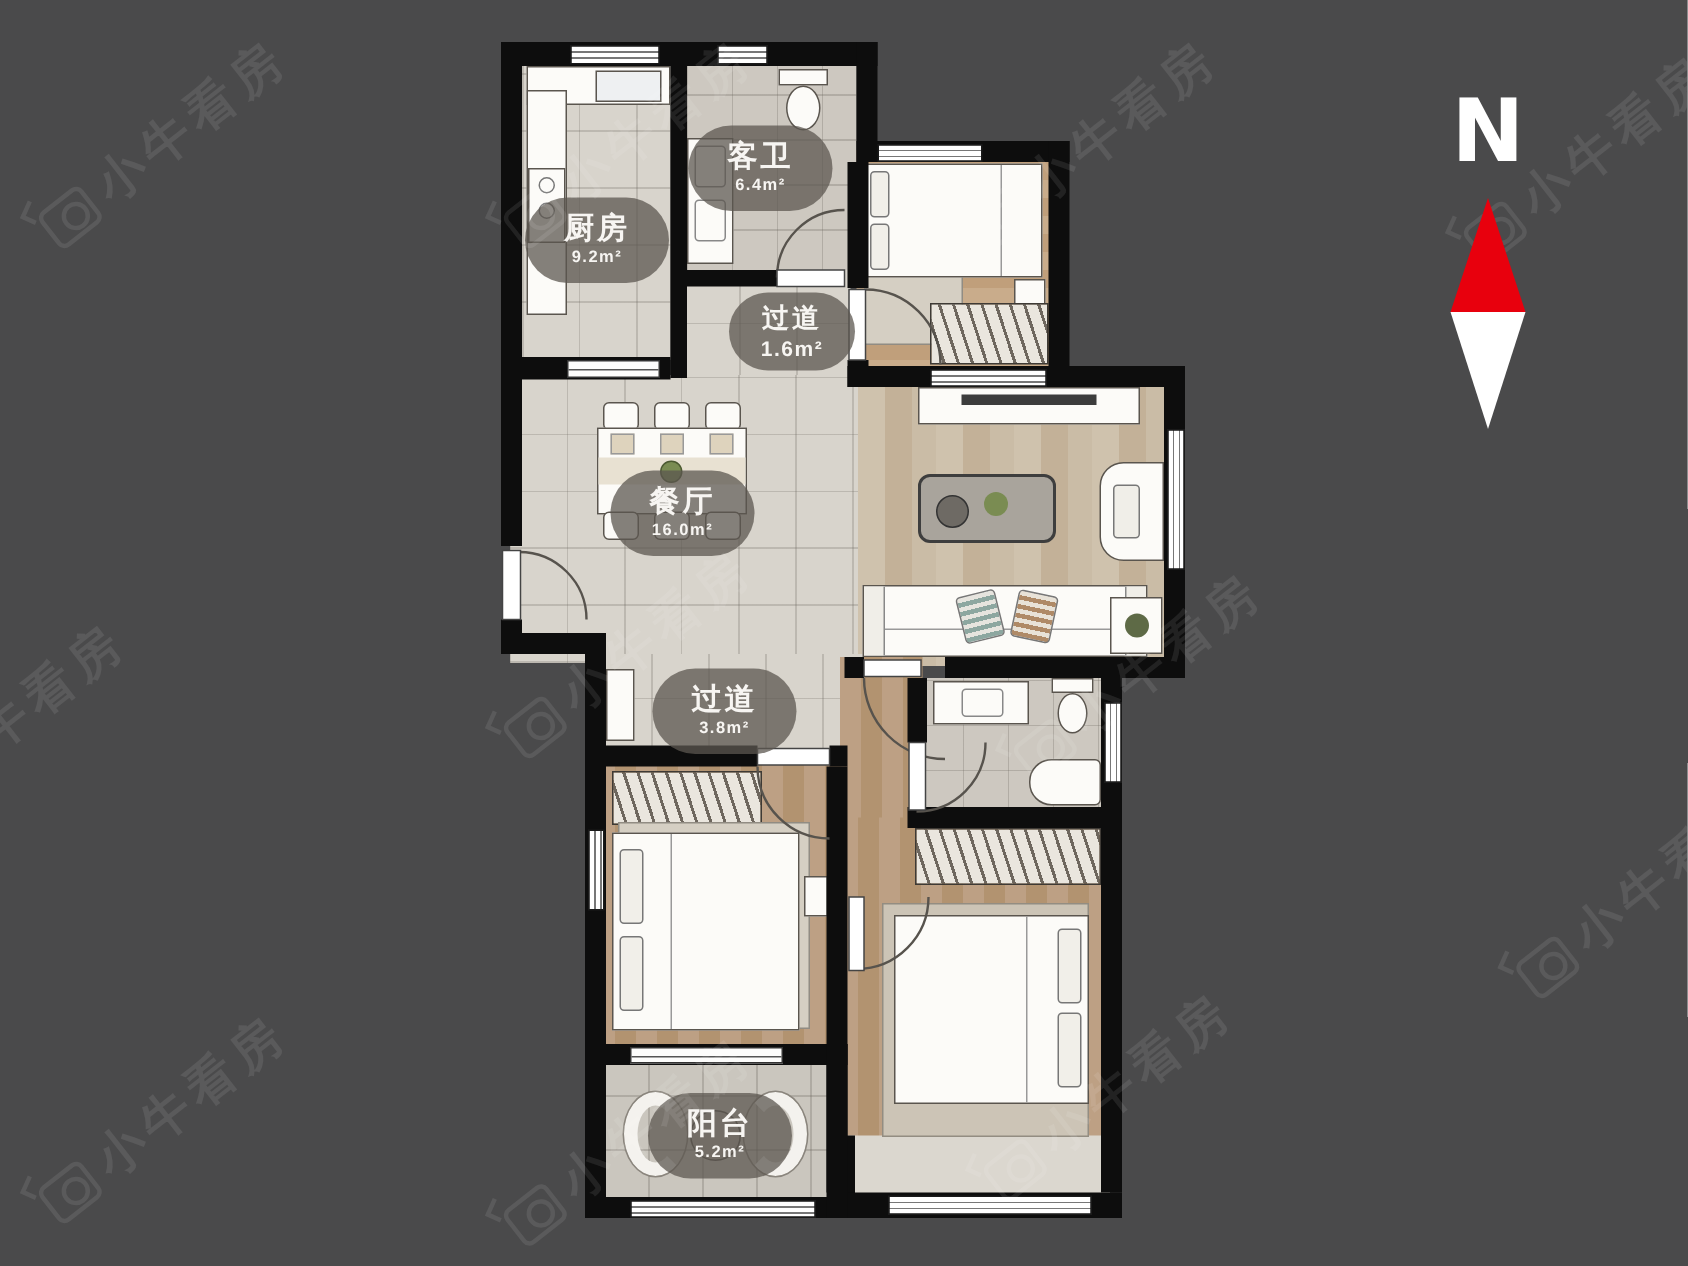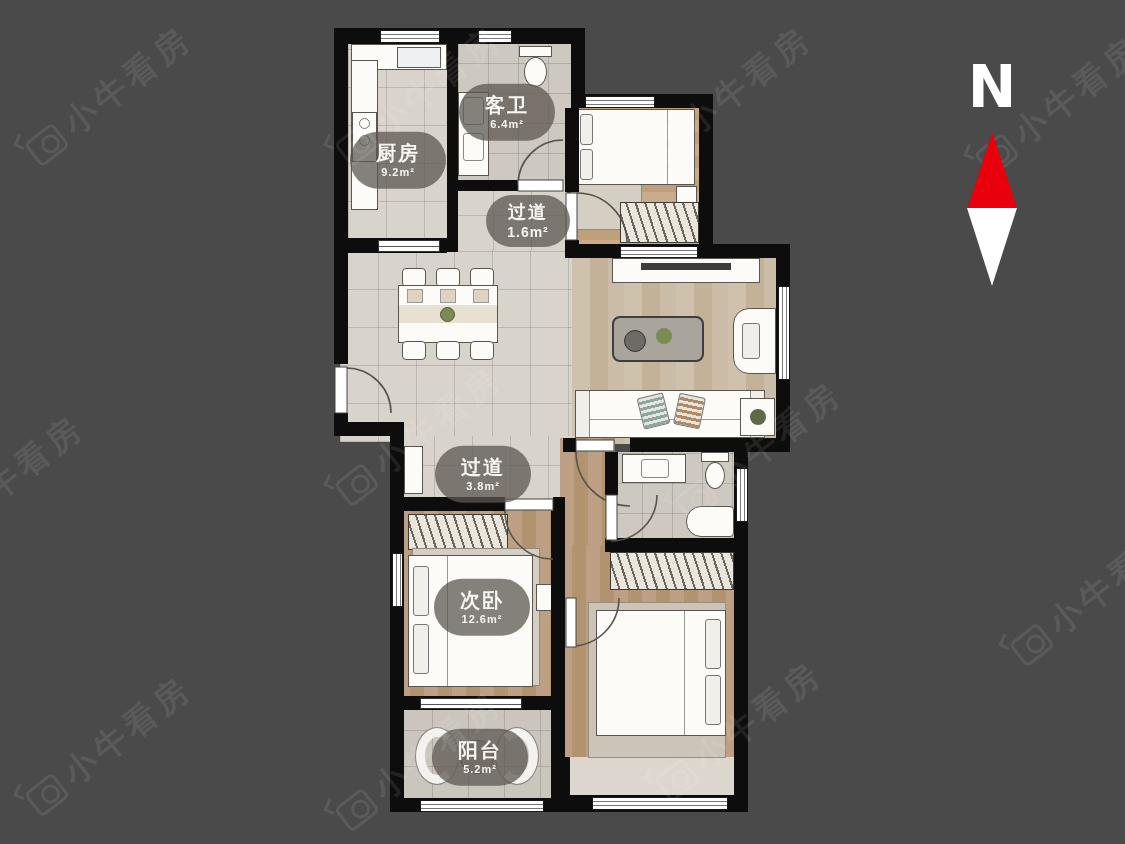--- a/index.html
+++ b/index.html
@@ -249,27 +249,27 @@
     <div class="ar">9.2m²</div>
   </div>
   <div class="pill" style="left:507px;top:112px">
     <div class="nm">客卫</div>
     <div class="ar">6.4m²</div>
   </div>
   <div class="pill" style="left:528px;top:221px;padding:6px 14px;min-width:84px">
     <div class="nm" style="font-size:18px">过道</div>
     <div class="ar" style="font-size:14px">1.6m²</div>
   </div>
+  <div class="pill" style="left:455px;top:342px">
+    <div class="nm">餐厅</div>
+    <div class="ar">16.0m²</div>
+  </div>
   <div class="pill" style="left:483px;top:474px">
     <div class="nm">过道</div>
     <div class="ar">3.8m²</div>
-  </div>
-  <div class="pill" style="left:482px;top:607px">
-    <div class="nm">次卧</div>
-    <div class="ar">12.6m²</div>
   </div>
   <div class="pill" style="left:480px;top:757px">
     <div class="nm">阳台</div>
     <div class="ar">5.2m²</div>
   </div>
 
   <div class="compass">
     <div class="n">N</div>
     <div class="tri-up"></div>
     <div class="tri-down"></div>

